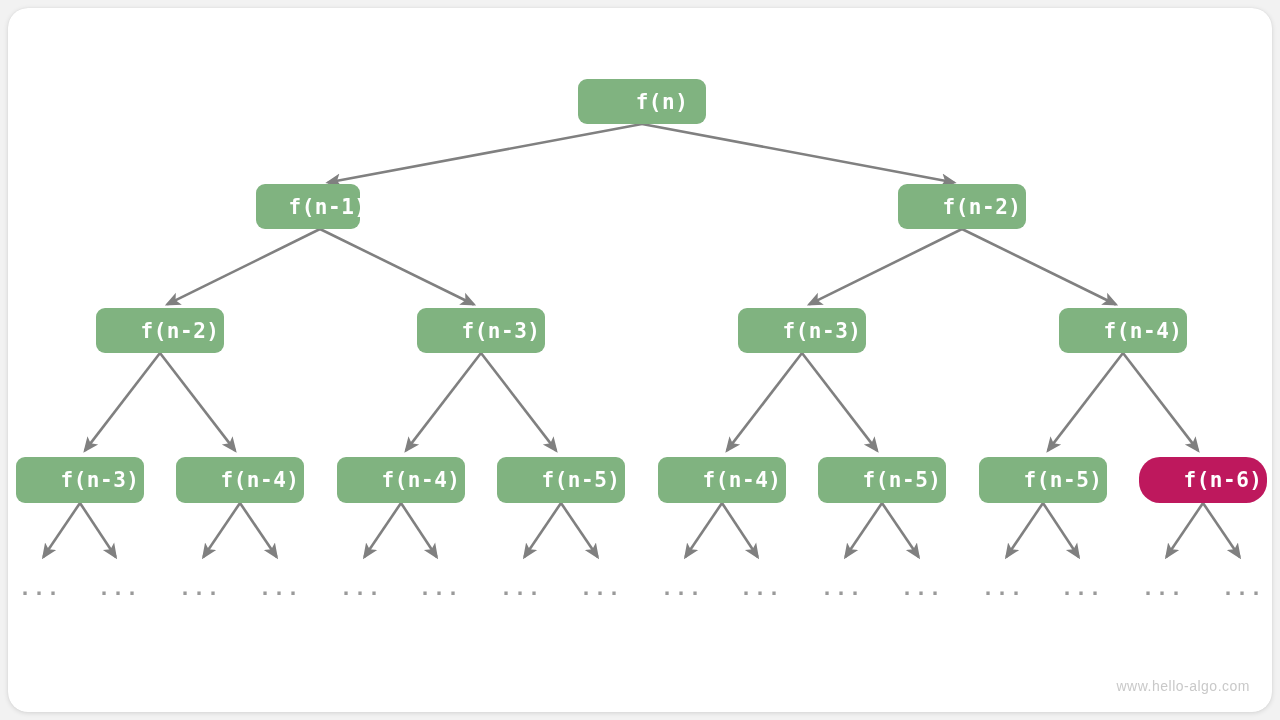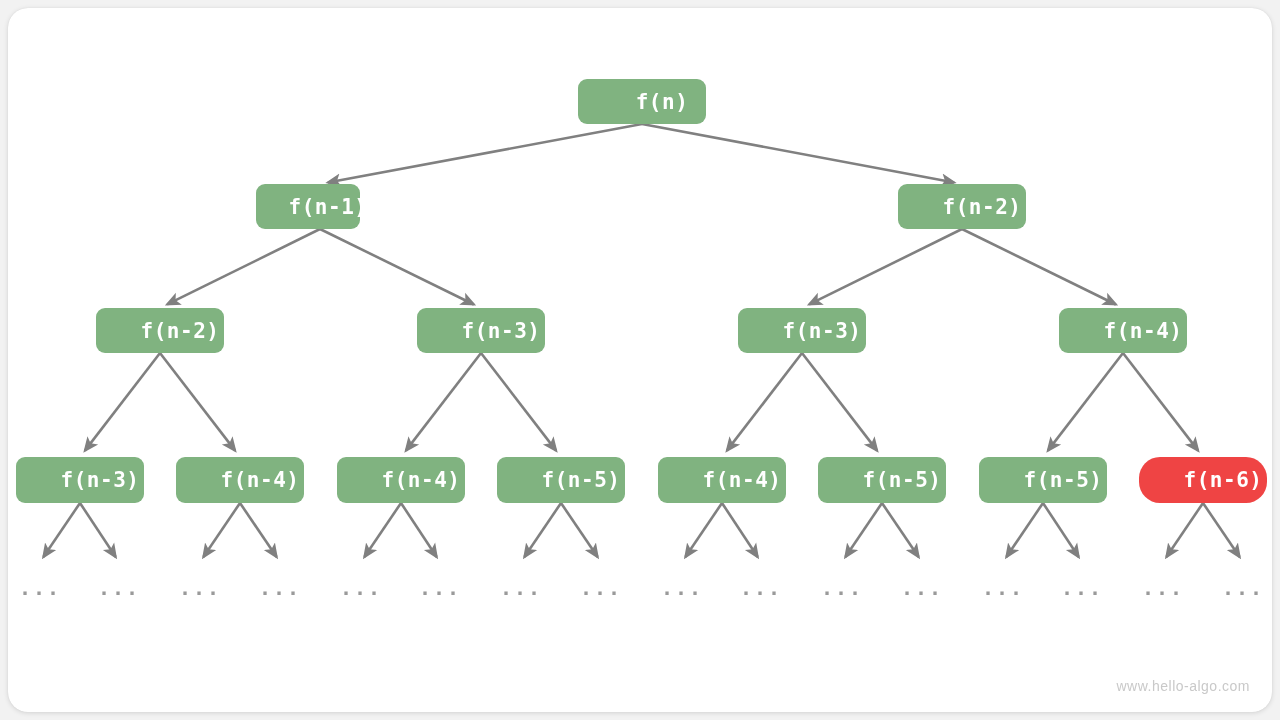--- a/index.html
+++ b/index.html
@@ -157,21 +157,21 @@
         </div>
         <div class="node" style="left: 658px; top: 457px; width: 128px; height: 46px; background: rgb(128, 179, 128); color: rgb(255, 255, 255);">
           <span>f(n-4)</span>
         </div>
         <div class="node" style="left: 818px; top: 457px; width: 128px; height: 46px; background: rgb(128, 179, 128); color: rgb(255, 255, 255);">
           <span>f(n-5)</span>
         </div>
         <div class="node" style="left: 979px; top: 457px; width: 128px; height: 46px; background: rgb(128, 179, 128); color: rgb(255, 255, 255);">
           <span>f(n-5)</span>
         </div>
-        <div class="node" style="left: 1139px; top: 457px; width: 128px; height: 46px; background: #ef4444; color: rgb(255, 255, 255); border-radius: 21px;">
+        <div class="node" style="left: 1139px; top: 457px; width: 128px; height: 46px; background: #be185d; color: rgb(255, 255, 255); border-radius: 21px;">
           <span>f(n-6)</span>
         </div>
       </div>
     <div id="ellipsis-layer">
         <div class="ellipsis" style="left: 15px; top: 576px; width: 50px; color: rgb(154, 154, 154);">...</div>
         <div class="ellipsis" style="left: 94px; top: 576px; width: 50px; color: rgb(154, 154, 154);">...</div>
         <div class="ellipsis" style="left: 175px; top: 576px; width: 50px; color: rgb(154, 154, 154);">...</div>
         <div class="ellipsis" style="left: 255px; top: 576px; width: 50px; color: rgb(154, 154, 154);">...</div>
         <div class="ellipsis" style="left: 336px; top: 576px; width: 50px; color: rgb(154, 154, 154);">...</div>
         <div class="ellipsis" style="left: 415px; top: 576px; width: 50px; color: rgb(154, 154, 154);">...</div>

